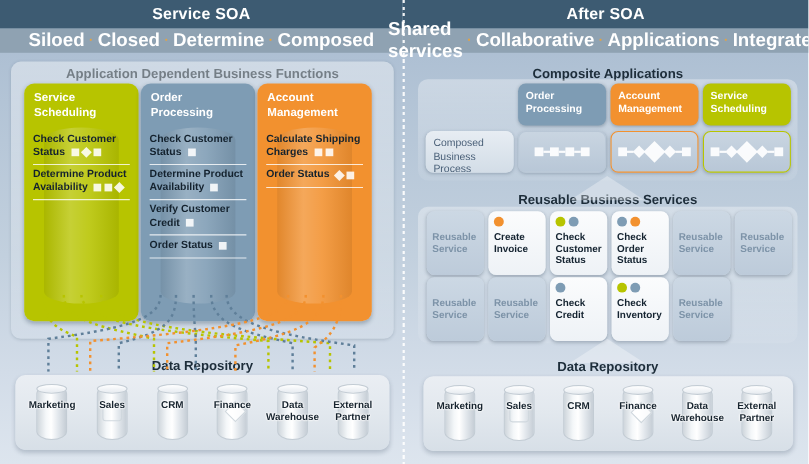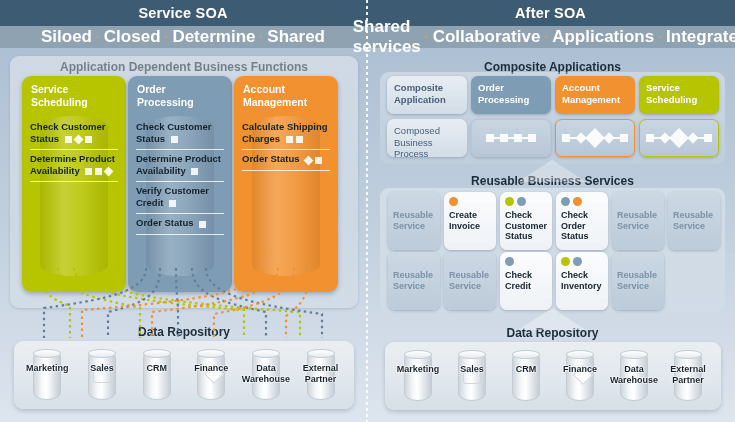--- a/index.html
+++ b/index.html
@@ -186,21 +186,21 @@
   <div class="band-title" style="left:0;width:366px;">
     <span>Service SOA</span>
   </div>
   <div class="band-sub" style="left:0;width:366px;">
     <span class="kw">Siloed</span>
     <span class="dot">·</span>
     <span class="kw">Closed</span>
     <span class="dot">·</span>
     <span class="kw">Determine</span>
     <span class="dot">·</span>
-    <span class="kw">Shared</span>
+    <span class="kw">Composed</span>
   </div>
 
   <div class="band-title" style="left:366px;width:369px;">
     <span>After SOA</span>
   </div>
   <div class="band-sub" style="left:366px;width:369px;">
     <span class="kw">Shared services</span>
     <span class="dot">·</span>
     <span class="kw">Collaborative</span>
     <span class="dot">·</span>
@@ -298,24 +298,20 @@
           <div class="cap"></div>
           <div class="db-label">External Partner</div>
         </div>
       </div>
   </div>
 
   <div class="caption" style="left:380px; top:60px; width:345px;">Composite Applications</div>
 
   <div class="right-outer" style="top:72px; height:92px;"></div>
 
-  <div class="ca-box pale" style="left:387px; top:76px; width:80px; height:38px;
-       background:linear-gradient(180deg,#e7edf3,#d3dde7);">
-    <span>Composite Application</span>
-  </div>
   <div class="proc-box labeled" style="left:387px; top:119px; width:80px; height:38px;
        background:linear-gradient(180deg,#e7edf3,#d3dde7);">
     <span>Composed Business Process</span>
   </div>
 
   <div id="right-composites">
       <div class="ca-box" style="left: 471px; top: 76px; width: 80px; height: 38px; background: rgb(126, 156, 180);"><span>Order<br>Processing</span></div>
       <div class="proc-box" style="left: 471px; top: 119px; width: 80px; height: 38px; background: linear-gradient(rgb(201, 213, 225), rgb(184, 199, 215)); border: 1px solid rgb(185, 199, 214);">
         <div class="flow">
           <span class="fsq"></span>

